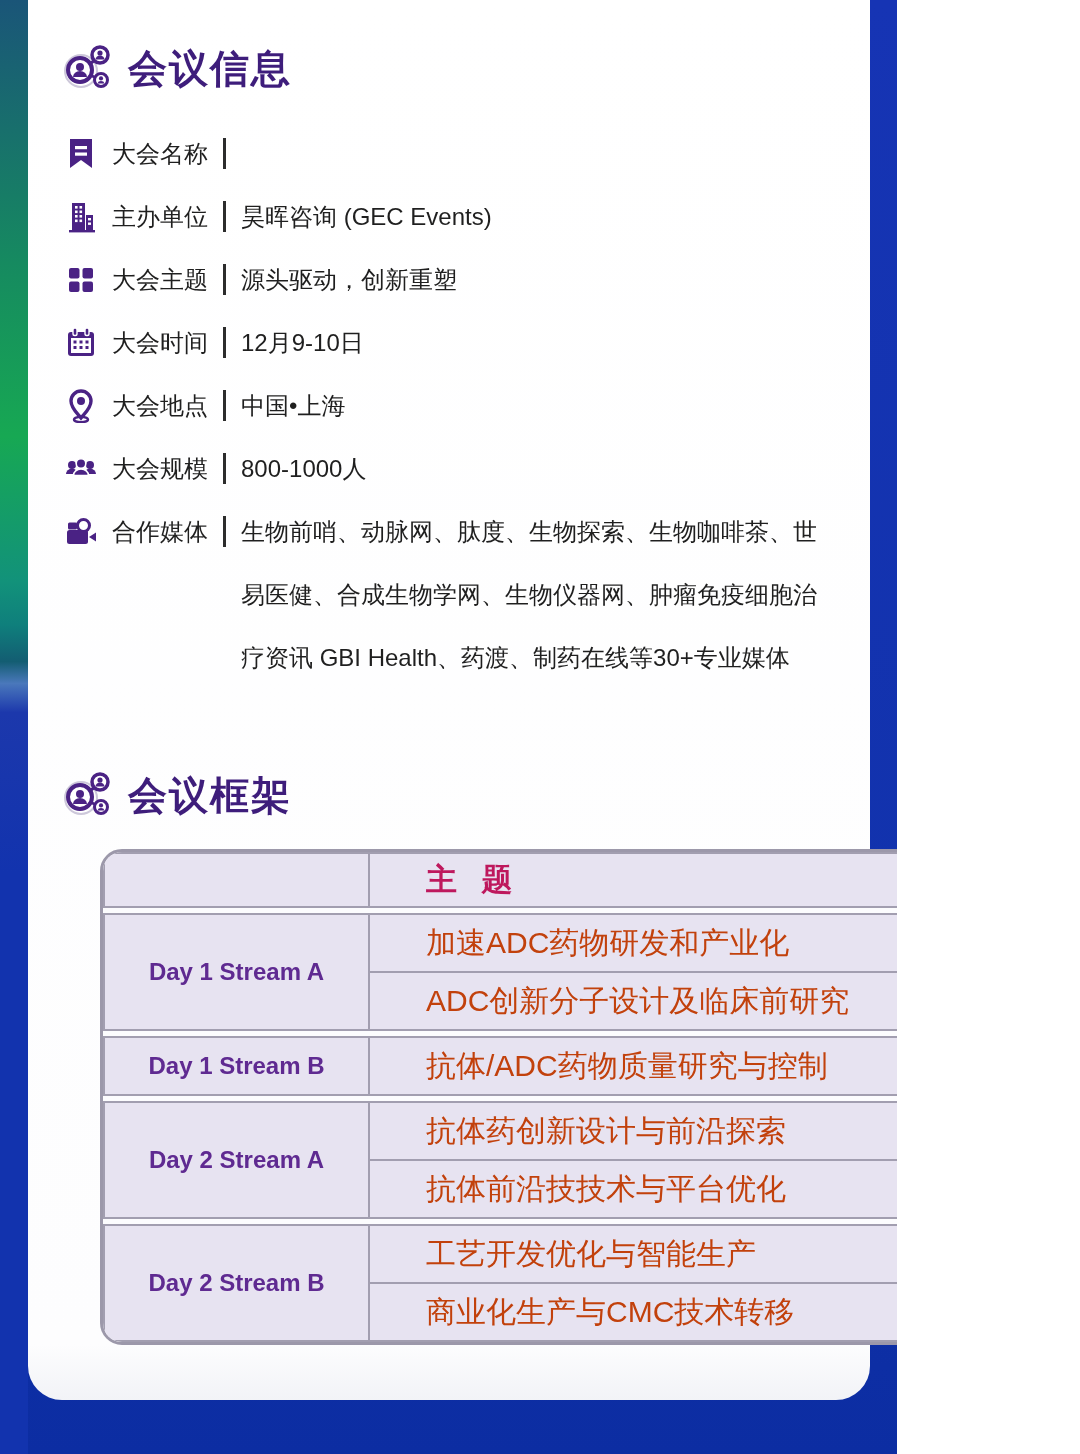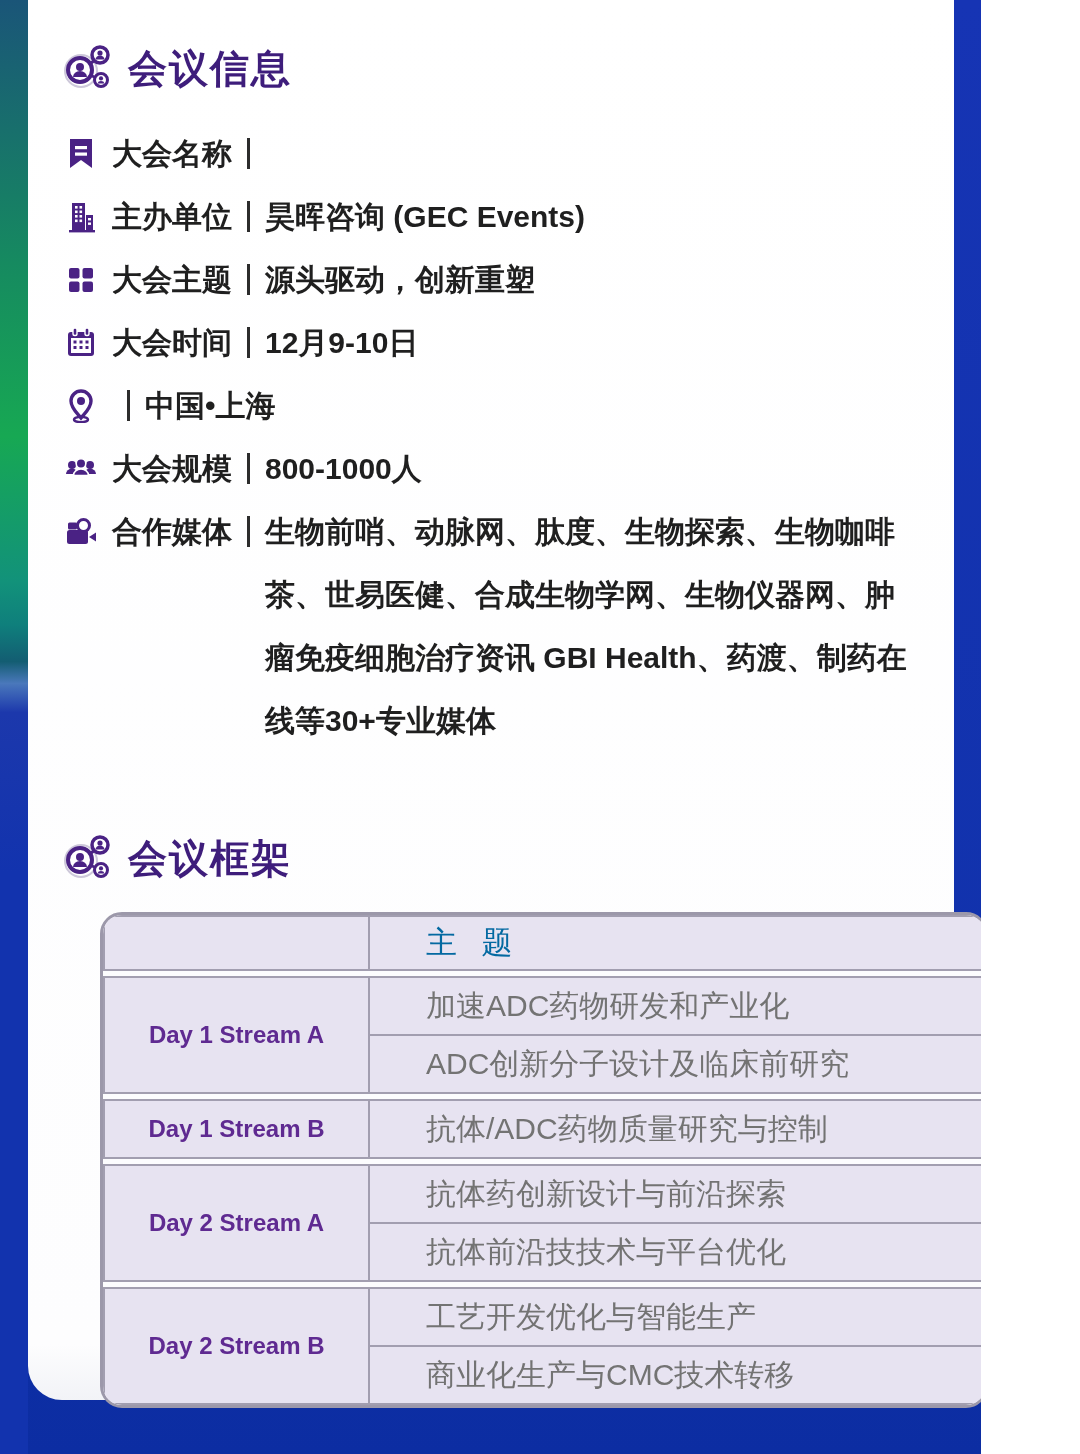--- a/index.html
+++ b/index.html
@@ -2,21 +2,21 @@
 <html><head>
 <meta charset="utf-8">
 <style>
   html,body{margin:0;padding:0;}
   body{
     width:1080px;height:1454px;
     font-family:"Liberation Sans","DejaVu Sans",sans-serif;
     overflow:hidden;
   }
   .page{
-    position:relative;width:981px;height:1454px;overflow:hidden;
+    position:relative;width:897px;height:1454px;overflow:hidden;
     background:linear-gradient(180deg,#1634b4 0%,#1132ac 70%,#0c2da2 100%);
   }
   .left-strip{
     position:absolute;left:0;top:0;width:28px;height:100%;
     background:linear-gradient(180deg,
       #1a5578 0%, #168a60 18%, #17a853 30%, #12927a 40%,
       #0f7f7c 43%, #135d72 45.5%, #4a78bb 47%, #1c38ac 49%,
       #1233ae 60%, #1233ae 100%);
   }
   .card{
@@ -28,49 +28,49 @@
 
   .sec-head{display:flex;align-items:center;gap:16px;margin:0;}
   .sec-head .title{
     font-size:39px;font-weight:bold;color:#3e1d7b;letter-spacing:2px;
   }
   .sec-head.second{margin-top:80px;}
 
   ul.info{list-style:none;margin:26px 0 0 0;padding:0;}
   ul.info li{
     display:flex;align-items:flex-start;
-    font-size:30px;line-height:63px;color:#1f1f1f;font-weight:700;
+    font-size:24px;line-height:63px;color:#1f1f1f;font-weight:400;
   }
   ul.info .ic{
     flex:none;width:38px;height:63px;display:flex;align-items:center;justify-content:center;
     margin-right:12px;
   }
   ul.info .lbl{flex:none;white-space:nowrap;}
   ul.info .bar{flex:none;width:3px;height:31px;background:#2c2c2c;margin:16px 15px 0 15px;}
   ul.info .val{flex:1;min-width:0;}
 
   .twrap{
     margin:26px 0 0 38px;width:882px;
     border:3px solid #9c98aa;border-radius:22px;overflow:hidden;
     background:#fcfcfe;
   }
   table.frame{width:100%;border-collapse:collapse;}
   table.frame th,table.frame td{
     background:#e7e3f1;border:2px solid #a29eb0;padding:0;
   }
   table.frame th.corner{width:263px;height:52px;}
   table.frame th.topic-h{
-    text-align:left;padding-left:56px;font-size:31px;color:#0369a1;
-    letter-spacing:8px;font-weight:normal;height:52px;
+    text-align:left;padding-left:56px;font-size:31px;color:#be185d;
+    letter-spacing:8px;font-weight:bold;height:52px;
   }
   table.frame td.day{
     width:263px;text-align:center;font-weight:bold;font-size:24px;color:#5f2a91;
   }
   table.frame td.topic{
-    padding-left:56px;font-size:30px;color:#737373;height:56px;font-weight:500;
+    padding-left:56px;font-size:30px;color:#c2410c;height:56px;font-weight:500;
   }
   tbody.gap td{background:#fcfcfe;border-left:none;border-right:none;border-top:2px solid #a29eb0;border-bottom:2px solid #a29eb0;height:5px;padding:0;}
 
   .icon-svg{display:block;}
 </style>
 </head>
 <body>
 
 <div class="page">
   <div class="left-strip"></div>
@@ -169,20 +169,21 @@
         </li>
 
         <li>
           <span class="ic">
             <svg class="icon-svg" width="28" height="34" viewBox="0 0 28 34">
               <path d="M14 2 a10 10 0 0 1 10 10 c0 7 -6 12 -10 17 c-4 -5 -10 -10 -10 -17 a10 10 0 0 1 10 -10 z" fill="none" stroke="#4a2284" stroke-width="3.4"></path>
               <circle cx="14" cy="12" r="4" fill="#4a2284"></circle>
               <ellipse cx="14" cy="30.5" rx="7" ry="2.6" fill="none" stroke="#4a2284" stroke-width="2.4"></ellipse>
             </svg>
           </span>
+          <span class="lbl">大会地点</span>
           <span class="bar"></span>
           <span class="val">中国•上海</span>
         </li>
 
         <li>
           <span class="ic">
             <svg class="icon-svg" width="34" height="26" viewBox="0 0 34 26">
               <circle cx="8" cy="9" r="4" fill="#4a2284"></circle>
               <path d="M2 18 a6 5.4 0 0 1 12 0 z" fill="#4a2284"></path>
               <circle cx="26" cy="9" r="4" fill="#4a2284"></circle>

